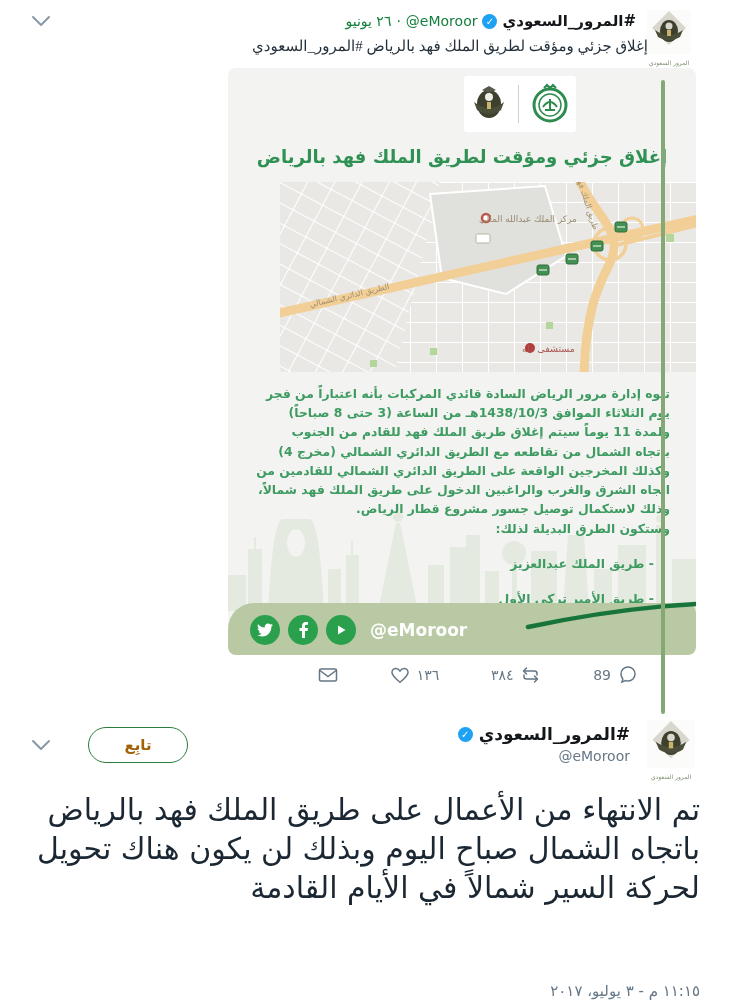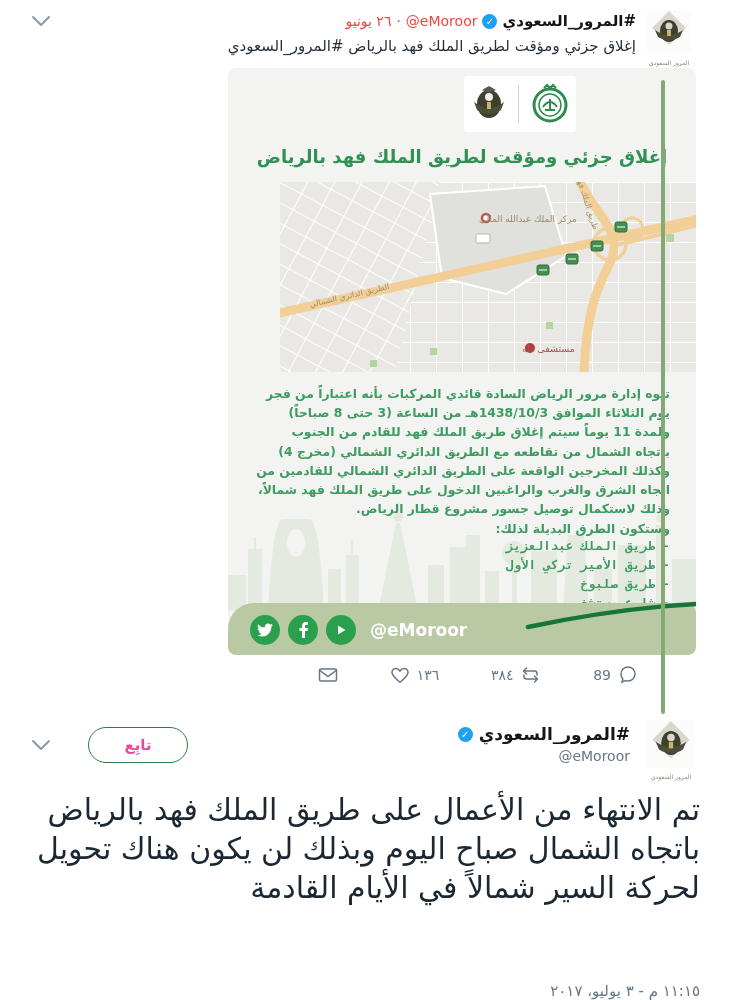--- a/index.html
+++ b/index.html
@@ -8,56 +8,56 @@
     font-family:"DejaVu Sans",sans-serif;color:#26323f;overflow:hidden;
   }
   .abs{position:absolute;}
   
   .t1-avatar{top:10px;right:42px;width:46px;text-align:center;cursor:pointer;}
   .avatar-caption{font-size:6px;color:#7d8f6d;margin-top:1px;white-space:nowrap;}
   .t1-header{top:12px;right:98px;left:100px;direction:rtl;display:flex;align-items:center;gap:5px;}
   .disp-name{font-weight:bold;font-size:15px;color:#14171a;}
   .verified{display:inline-flex;width:15px;height:15px;border-radius:50%;background:#1da1f2;
     color:#fff;font-size:10px;align-items:center;justify-content:center;flex:0 0 auto;}
-  .meta{color:#ef4444;font-size:14px;}
-  .t1-body{top:37px;right:98px;left:60px;direction:rtl;text-align:right;font-size:15px;color:#25313c;}
+  .meta{color:#15803d;font-size:14px;}
+  .t1-body{top:37px;right:86px;left:60px;direction:rtl;text-align:right;font-size:15px;color:#25313c;font-family:Liberation Serif, serif;}
   .chev{stroke:#8899a6;stroke-width:2;fill:none;stroke-linecap:round;stroke-linejoin:round;}
   
   .card{top:68px;right:38px;width:468px;height:587px;background:#f3f3f1;border-radius:8px;
     overflow:hidden;cursor:pointer;}
   .logo-box{position:absolute;top:8px;left:236px;width:112px;height:56px;background:#fff;
     border-radius:3px;display:flex;align-items:center;justify-content:center;gap:10px;}
   .logo-divider{width:1px;height:38px;background:#cfcfcf;}
   .card-title{position:absolute;top:78px;left:0;right:0;text-align:center;font-size:18px;
     font-weight:bold;color:#2f9153;direction:rtl;}
   .map-wrap{position:absolute;top:114px;left:52px;width:480px;height:190px;border-radius:2px;overflow:hidden;}
   .card-text{position:absolute;top:316px;right:26px;left:26px;direction:rtl;text-align:right;
     color:#3e9b62;font-size:12.4px;font-weight:bold;line-height:1.55;}
-  .alt-road{margin:0;font-family:Liberation Mono, monospace;}
+  .alt-road{margin:16px;}
   .closing{margin-top:10px;}
   .skyline{position:absolute;bottom:44px;left:0;}
   .banner{position:absolute;bottom:0;left:0;right:0;height:52px;background:#b8c9a4;
     border-radius:26px 10px 6px 6px;}
   .banner-swoosh{position:absolute;bottom:0;left:0;}
   .social-row{position:absolute;bottom:10px;left:22px;display:flex;align-items:center;gap:8px;direction:ltr;}
   .social-circle{width:30px;height:30px;border-radius:50%;background:#2aa04d;display:flex;
     align-items:center;justify-content:center;}
   .footer-handle{color:#fff;font-weight:bold;font-size:17px;margin-left:6px;}
   
   .actions{top:666px;left:318px;right:96px;display:flex;justify-content:space-between;align-items:center;gap:30px;}
   .act{display:flex;align-items:center;gap:7px;color:#657786;font-size:14px;cursor:pointer;}
   
   .thread-line{top:80px;height:634px;right:69px;width:4px;background:#86a877;border-radius:2px;}
   
   .t2-avatar{top:720px;right:38px;width:50px;text-align:center;cursor:pointer;}
   .t2-head{top:724px;right:104px;direction:rtl;display:flex;align-items:center;gap:6px;}
   .t2-name{font-weight:bold;font-size:17px;color:#14171a;}
   .t2-handle{top:748px;right:104px;color:#657786;font-size:14px;direction:ltr;}
   .follow-btn{top:727px;left:88px;width:100px;height:36px;border:1px solid #2c7c3f;border-radius:20px;
-    background:#fff;color:#ec4899;font-size:15px;font-weight:bold;display:flex;align-items:center;
+    background:#fff;color:#a16207;font-size:15px;font-weight:bold;display:flex;align-items:center;
     justify-content:center;cursor:pointer;font-family:"DejaVu Sans",sans-serif;}
   .t2-body{top:790px;right:34px;left:28px;direction:rtl;text-align:right;font-size:30px;
     line-height:1.3;color:#1b2733;}
   .t2-time{top:953px;right:34px;direction:rtl;color:#657786;font-size:15px;margin-top:29px;}
   svg text{font-family:"DejaVu Sans",sans-serif;}
 </style>
 </head>
 <body>
 
 <svg class="abs" style="top:14px;left:30px;" width="22" height="14" viewBox="0 0 22 14">

